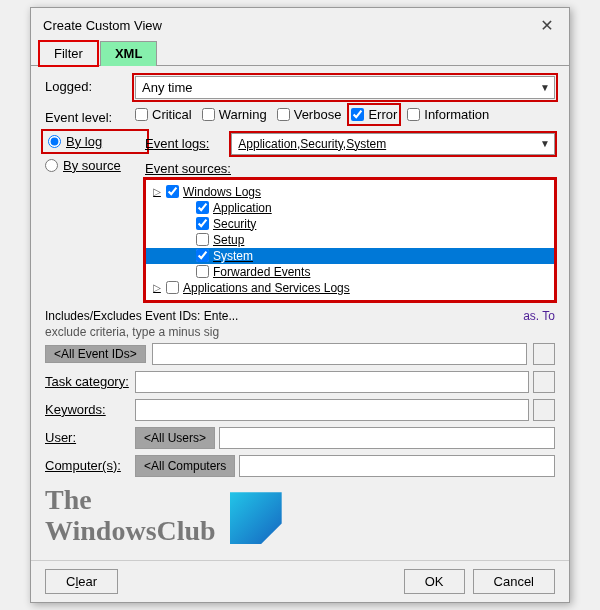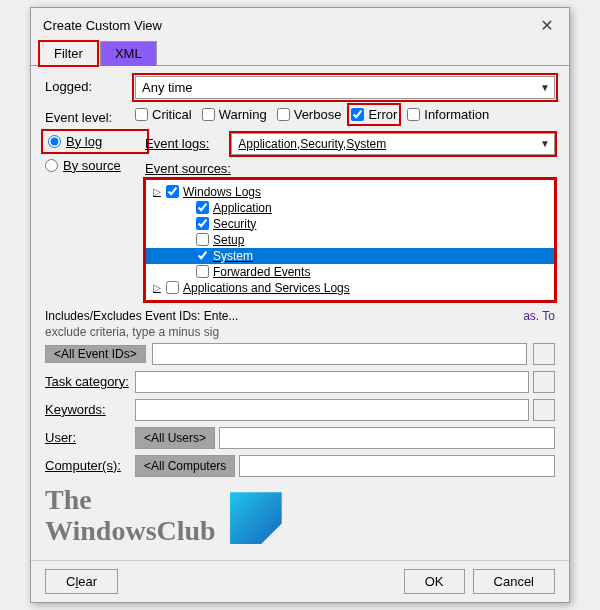--- a/index.html
+++ b/index.html
@@ -60,21 +60,22 @@
       top: 1px;
     }
     .tab.active {
       background: #f0f0f0;
       border-bottom: 1px solid #f0f0f0;
       font-weight: normal;
       outline: 2px solid #d00;
       outline-offset: -1px;
     }
     .tab:not(.active) {
-      background: #8b5cf6;
+      background: #86efac;
+      font-weight: bold;
     }
     .dialog-body {
       padding: 10px 14px;
     }
     .form-row {
       display: flex;
       align-items: flex-start;
       margin-bottom: 8px;
     }
     .form-label {

